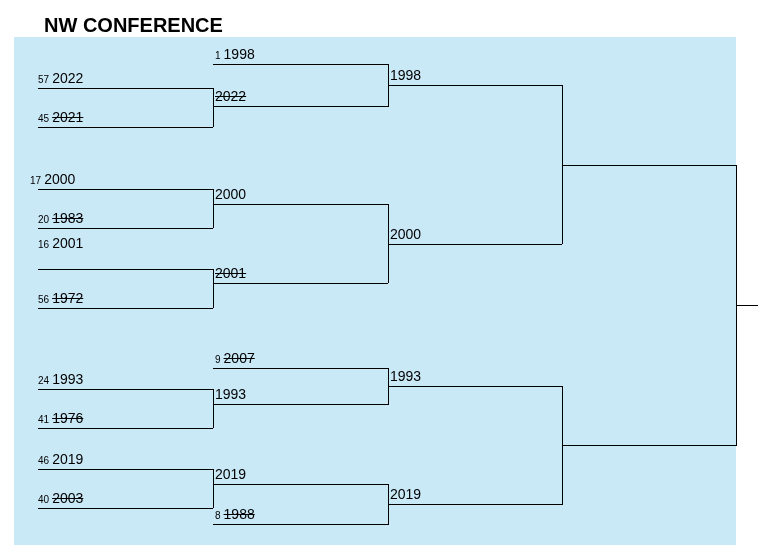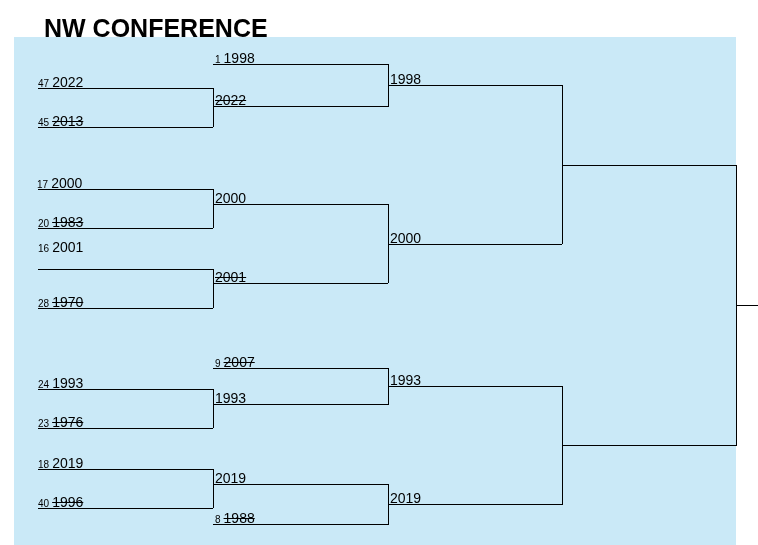--- a/index.html
+++ b/index.html
@@ -4,31 +4,31 @@
 <style>
   html,body{margin:0;padding:0;}
   body{
     width:758px;height:545px;position:relative;overflow:hidden;
     background:#ffffff;
     font-family:"Liberation Sans", sans-serif;
     color:var(--text-color,#000);
   }
   .title{
     position:absolute;left:44px;top:14px;
-    font-size:25px;font-weight:bold;letter-spacing:0px;
+    font-size:20px;font-weight:bold;letter-spacing:0px;
     color:var(--text-color,#000);white-space:nowrap;
   }
   .panel{
     position:absolute;left:14px;top:37px;width:722px;height:508px;
     background:var(--panel-bg,#CAE9F7);
   }
   .hline{position:absolute;height:1px;background:var(--line-color,#000);}
   .vline{position:absolute;width:1px;background:var(--line-color,#000);}
   .label{
-    position:absolute;height:15px;line-height:23px;font-size:14px;
+    position:absolute;height:15px;line-height:15px;font-size:14px;
     white-space:nowrap;color:var(--text-color,#000);
   }
   .seed{font-size:10px;}
   .seed:not(:empty){margin-right:3px;}
   .struck{text-decoration:line-through;}
 </style>
 </head>
 <body>
 
 <div class="title">NW CONFERENCE</div>
@@ -77,30 +77,30 @@
 <div class="vline" style="left:388px;top:484px;height:41px"></div>
 
 <div class="hline" style="left:388px;top:386px;width:174px"></div>
 <div class="hline" style="left:388px;top:504px;width:174px"></div>
 <div class="vline" style="left:562px;top:386px;height:119px"></div>
 <div class="hline" style="left:562px;top:445px;width:174px"></div>
 
 <div class="vline" style="left:736px;top:165px;height:281px"></div>
 <div class="hline" style="left:736px;top:305px;width:22px"></div>
 
-<div class="label" style="left:38px;top:71px"><span class="seed">47</span><span>2022</span></div>
-<div class="label" style="left:38px;top:110px"><span class="seed">45</span><span class="struck">2013</span></div>
-<div class="label" style="left:37px;top:172px"><span class="seed">17</span><span>2000</span></div>
+<div class="label" style="left:38px;top:71px"><span class="seed">57</span><span>2022</span></div>
+<div class="label" style="left:38px;top:110px"><span class="seed">45</span><span class="struck">2021</span></div>
+<div class="label" style="left:30px;top:172px"><span class="seed">17</span><span>2000</span></div>
 <div class="label" style="left:38px;top:211px"><span class="seed">20</span><span class="struck">1983</span></div>
 <div class="label" style="left:38px;top:236px"><span class="seed">16</span><span>2001</span></div>
-<div class="label" style="left:38px;top:291px"><span class="seed">28</span><span class="struck">1970</span></div>
+<div class="label" style="left:38px;top:291px"><span class="seed">56</span><span class="struck">1972</span></div>
 <div class="label" style="left:38px;top:372px"><span class="seed">24</span><span>1993</span></div>
-<div class="label" style="left:38px;top:411px"><span class="seed">23</span><span class="struck">1976</span></div>
-<div class="label" style="left:38px;top:452px"><span class="seed">18</span><span>2019</span></div>
-<div class="label" style="left:38px;top:491px"><span class="seed">40</span><span class="struck">1996</span></div>
+<div class="label" style="left:38px;top:411px"><span class="seed">41</span><span class="struck">1976</span></div>
+<div class="label" style="left:38px;top:452px"><span class="seed">46</span><span>2019</span></div>
+<div class="label" style="left:38px;top:491px"><span class="seed">40</span><span class="struck">2003</span></div>
 
 <div class="label" style="left:215px;top:47px"><span class="seed">1</span><span>1998</span></div>
 <div class="label" style="left:215px;top:89px"><span class="seed"></span><span class="struck">2022</span></div>
 <div class="label" style="left:215px;top:187px"><span class="seed"></span><span>2000</span></div>
 <div class="label" style="left:215px;top:266px"><span class="seed"></span><span class="struck">2001</span></div>
 <div class="label" style="left:215px;top:351px"><span class="seed">9</span><span class="struck">2007</span></div>
 <div class="label" style="left:215px;top:387px"><span class="seed"></span><span>1993</span></div>
 <div class="label" style="left:215px;top:467px"><span class="seed"></span><span>2019</span></div>
 <div class="label" style="left:215px;top:507px"><span class="seed">8</span><span class="struck">1988</span></div>
 

